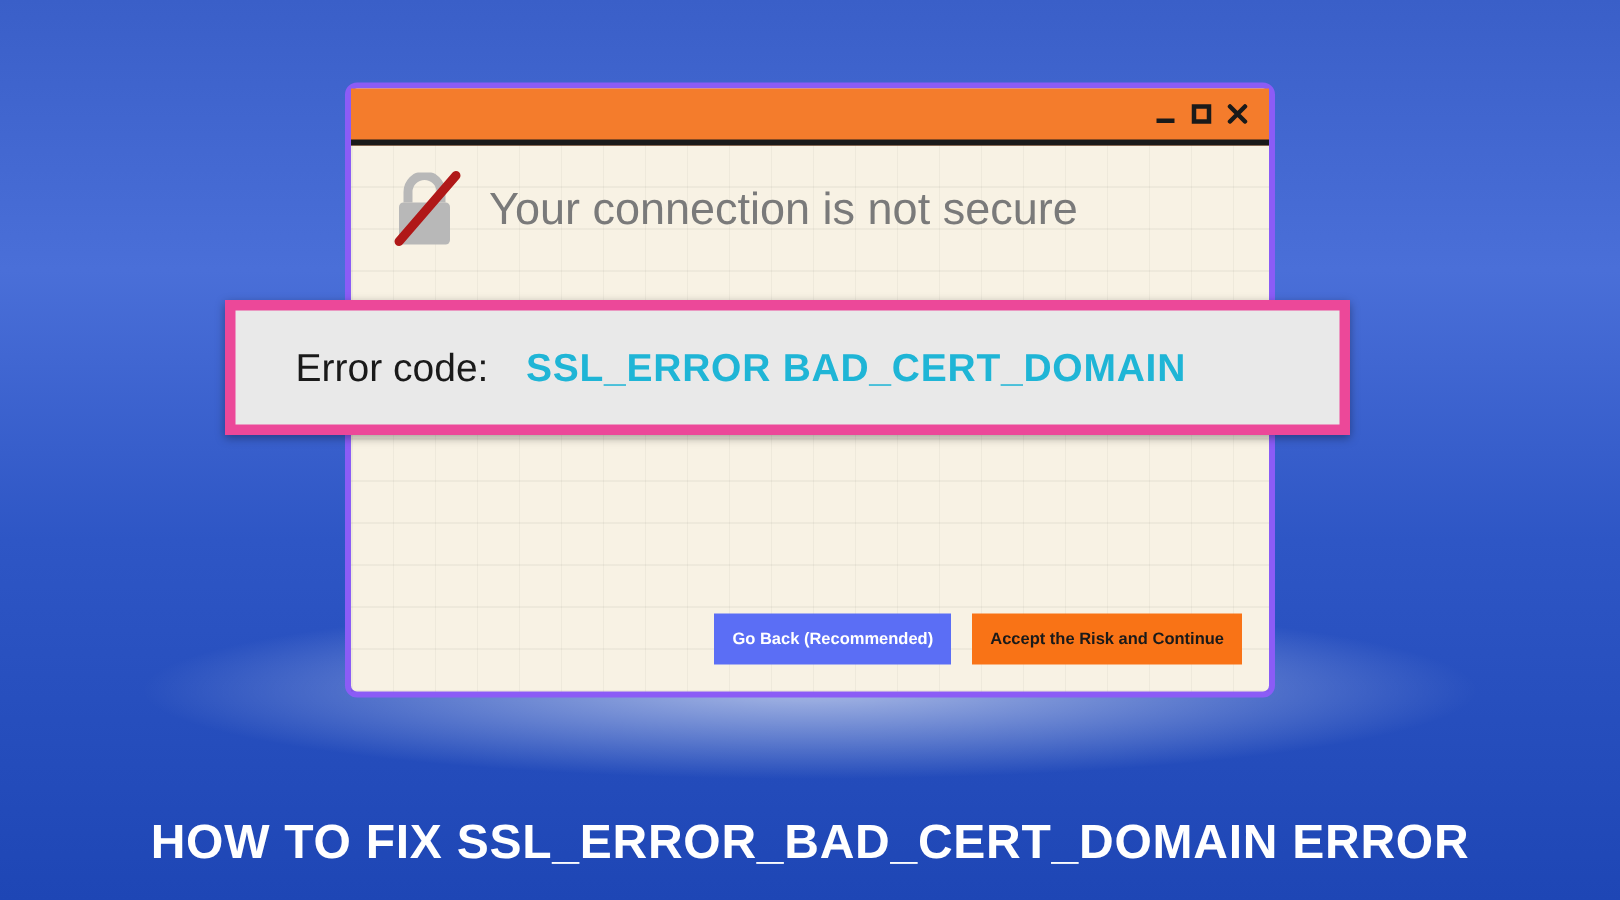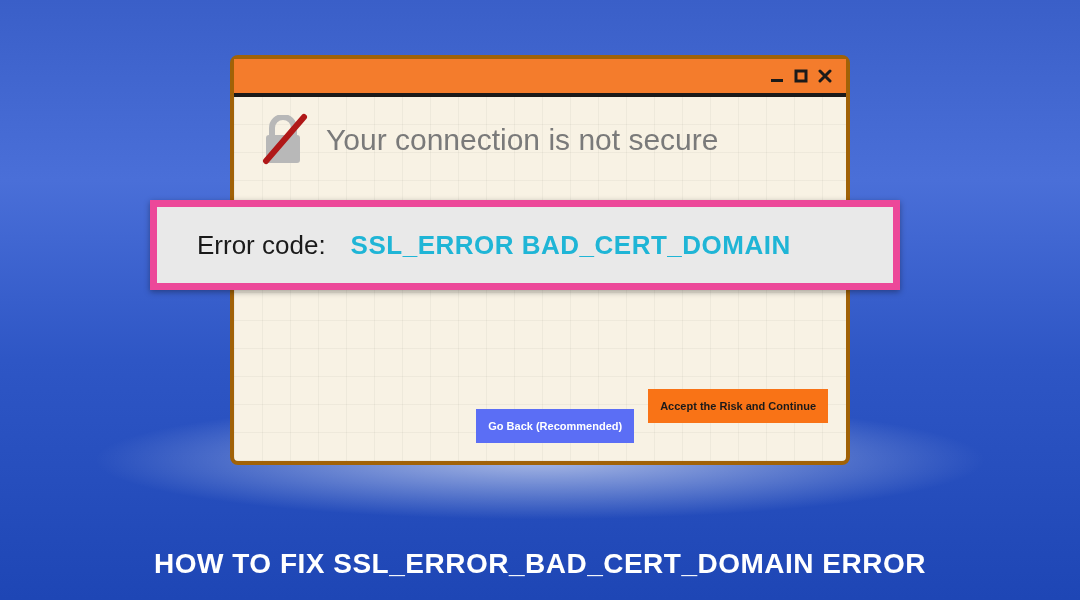--- a/index.html
+++ b/index.html
@@ -21,21 +21,21 @@
       background: radial-gradient(ellipse at center, rgba(255,255,255,0.6) 0%, rgba(255,255,255,0.0) 70%);
       pointer-events: none;
     }
     .window {
       position: absolute;
       left: 230px;
       top: 55px;
       width: 620px;
       height: 410px;
       background: #f8f2e4;
-      border: 4px solid #a16207;
+      border: 4px solid #8b5cf6;
       border-radius: 8px;
       overflow: visible;
     }
     .window-body-grid {
       position: absolute;
       inset: 38px 0 0 0;
       background-image:
         repeating-linear-gradient(0deg, rgba(0,0,0,0.04) 0 1px, transparent 1px 28px),
         repeating-linear-gradient(90deg, rgba(0,0,0,0.04) 0 1px, transparent 1px 28px);
       pointer-events: none;
@@ -104,29 +104,29 @@
       height: 34px;
       padding: 0 12px;
       font-size: 11px;
       font-weight: 700;
       display: flex;
       align-items: center;
       justify-content: center;
       border: none;
       cursor: pointer;
     }
-    .btn-primary { background: #5b6ef5; color: #fff; margin-top: 20px; }
+    .btn-primary { background: #5b6ef5; color: #fff; }
     .btn-secondary { background: #f97316; color: #1a1a1a; }
     .caption {
       position: absolute;
       bottom: 20px;
       left: 0; right: 0;
       text-align: center;
       color: #fff;
-      font-size: 28px;
+      font-size: 32px;
       font-weight: 800;
       letter-spacing: 0.5px;
     }
   </style>
 </head>
 <body>
 
 <div class="glow"></div>
 
 <div class="window">

